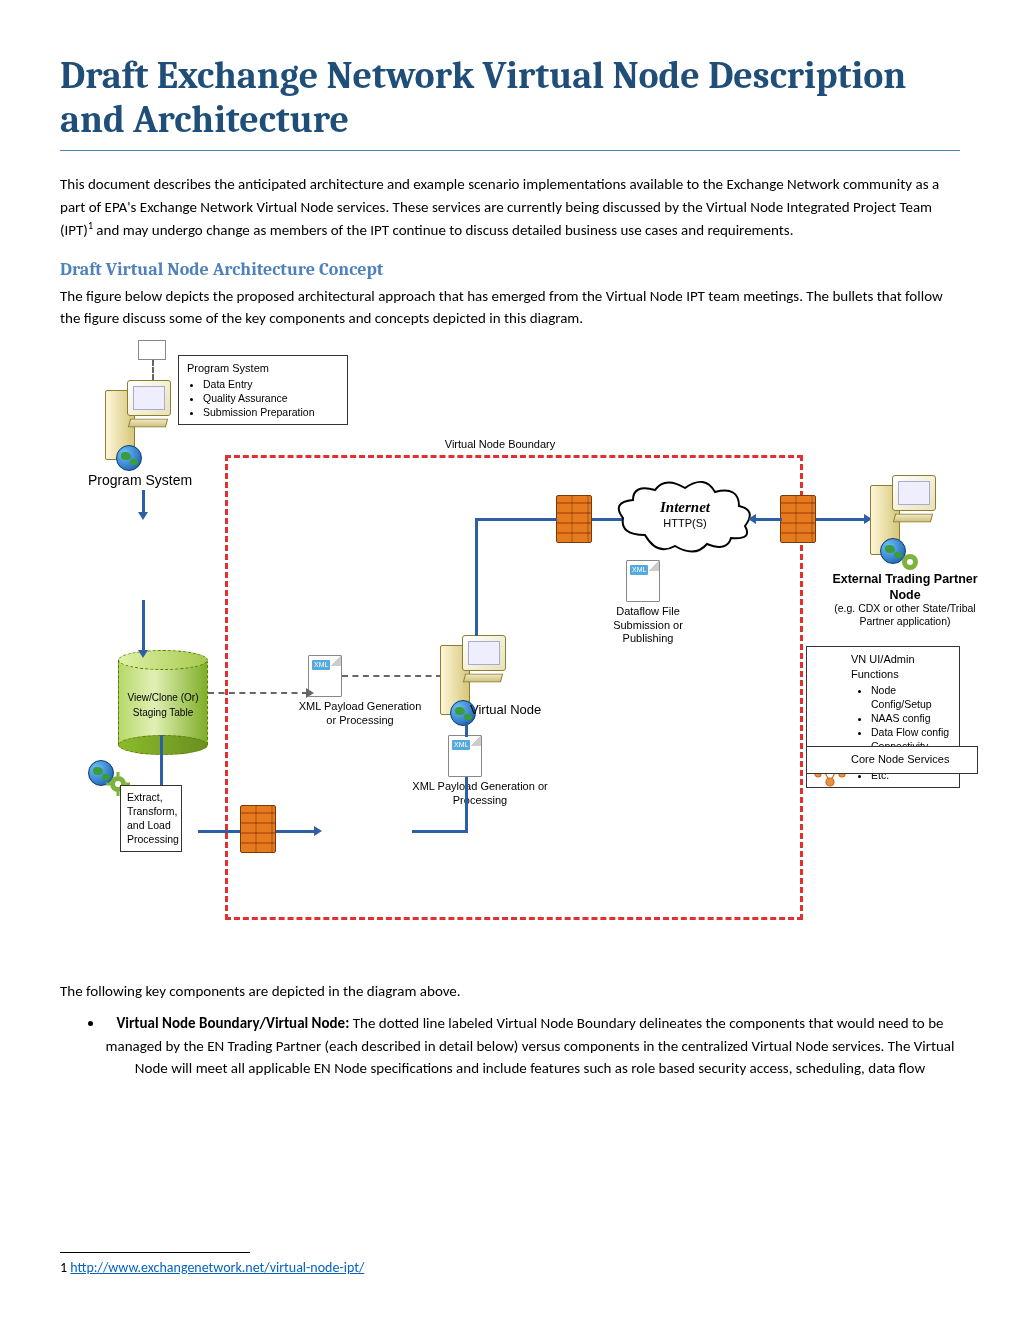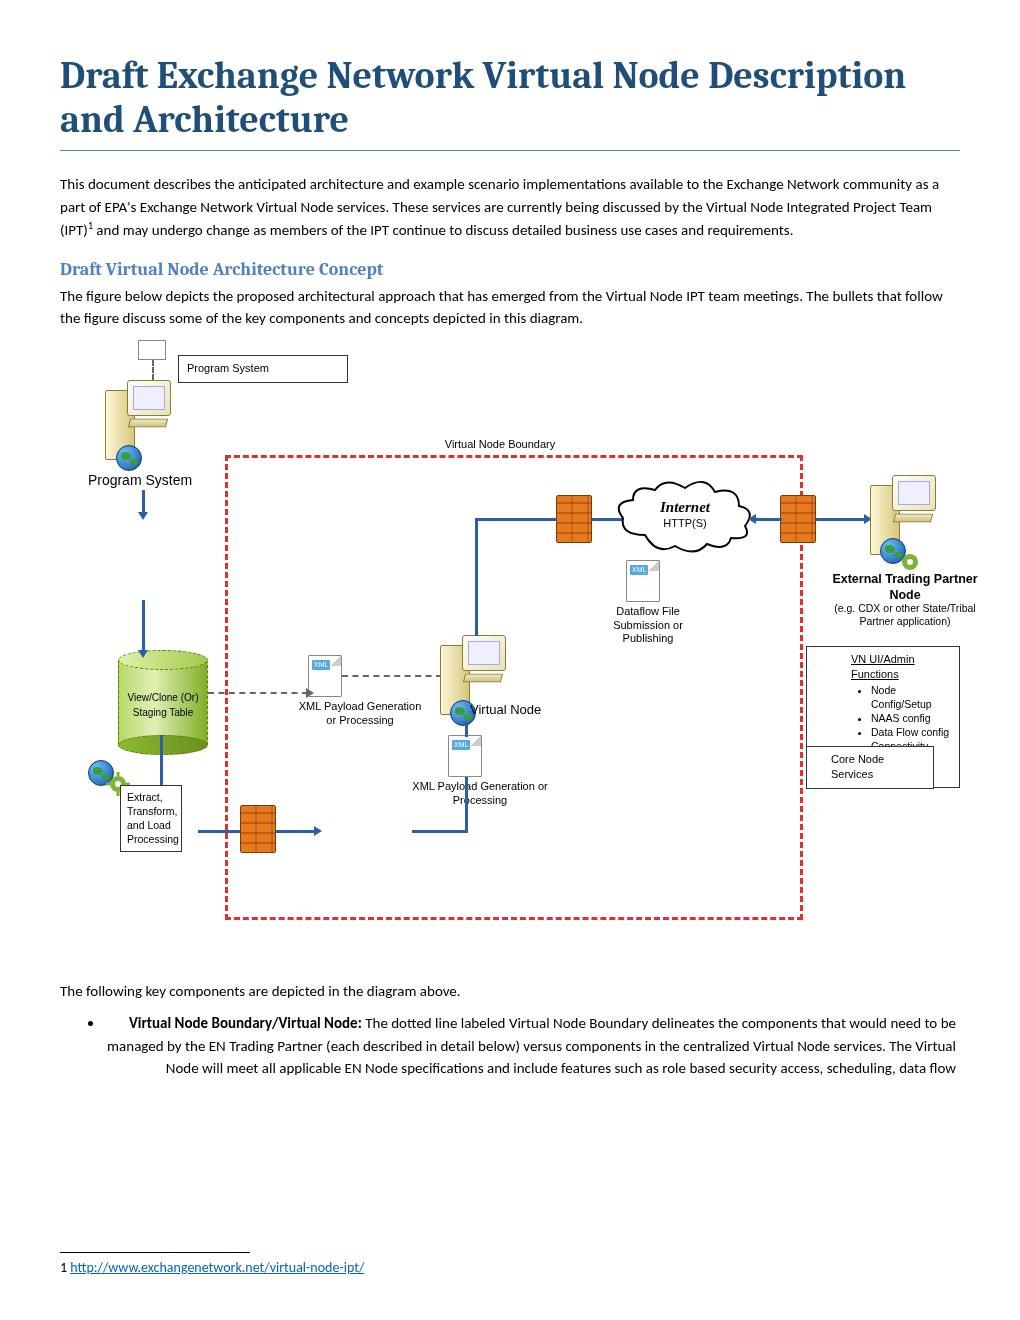--- a/index.html
+++ b/index.html
@@ -71,21 +71,21 @@
   .xmlfile::before { content:""; position:absolute; right:0; top:0; width:10px; height:10px; background: linear-gradient(135deg, transparent 49%, #ccc 50%); }
   .xmlfile::after { content:"XML"; position:absolute; left:3px; top:4px; font-size:7px; font-family:Arial; background:#5ad; color:#fff; padding:0 2px; border-radius:1px; }
   .cloud { position:absolute; }
   .cloud svg { width:100%; height:100%; }
   .monitor { position:absolute; width:42px; height:36px; }
   .monitor .scr { width:100%; height:26px; background:linear-gradient(#fff,#dde); border:1.5px solid #333; border-radius:2px; }
   .monitor .stand { width:8px; height:6px; background:#888; margin:0 auto; }
   .monitor .base { width:20px; height:3px; background:#888; margin:0 auto; border-radius:1px; }
   .coreicon { position:absolute; width:36px; height:36px; }
   .key-list { margin: 10px 0 0 44px; }
-  .key-list li { margin-bottom: 6px; padding-right: 4px; text-align: right; }
+  .key-list li { margin-bottom: 6px; padding-right: 4px; text-align: center; }
   .footnotes { position:absolute; left:60px; bottom:42px; right:60px; font-size:14px; }
   .footnotes .rule { width:190px; height:1px; background:#000; margin-bottom:4px; }
   .footnotes a { color:#0563c1; }
   .arrow { position:absolute; width:0; height:0; }
   .arrow.right { border-top:5px solid transparent; border-bottom:5px solid transparent; border-left:8px solid #2d5fa4; }
   .arrow.left  { border-top:5px solid transparent; border-bottom:5px solid transparent; border-right:8px solid #2d5fa4; }
   .arrow.down  { border-left:5px solid transparent; border-right:5px solid transparent; border-top:8px solid #2d5fa4; }
   .darrow { position:absolute; width:0; height:0; }
   .darrow.right { border-top:5px solid transparent; border-bottom:5px solid transparent; border-left:8px solid #666; }
   .doctab { position:absolute; width:28px; height:20px; border:1px solid #888; background:#fff; }
@@ -102,20 +102,25 @@
 <h2>Draft Virtual Node Architecture Concept</h2>
 <p>The figure below depicts the proposed architectural approach that has emerged from the Virtual Node IPT team meetings. The bullets that follow the figure discuss some of the key components and concepts depicted in this diagram.</p>
 
 <div class="diagram-wrap">
 
   <div class="doctab" style="left:78px; top:0;"></div>
   <div class="dline-v" style="left:92px; top:20px; height:20px;"></div>
 
   <div class="boxlist" style="left:118px; top:15px; width:170px;">
     <div class="btitle">Program System</div>
+    <ul>
+      <li>Data Entry</li>
+      <li>Quality Assurance</li>
+      <li>Submission Preparation</li>
+    </ul>
   </div>
 
   <div class="server" style="left:45px; top:40px;">
     <div class="tower"></div>
       <div class="mon"></div>
       <div class="kb"></div>
   </div>
   <div class="globe" style="left:56px; top:105px;"></div>
   <div class="lbl" style="left:15px; top:132px; width:130px; font-size:14px;">Program System</div>
 
@@ -225,21 +230,21 @@
   </div>
   <div class="lbl" style="left:770px; top:232px; width:150px; font-size:12.5px;"><b>External Trading Partner Node</b></div>
   <div class="lbl" style="left:760px; top:262px; width:170px; font-size:10.5px;">(e.g. CDX or other State/Tribal Partner application)</div>
 
   <div class="monitor" style="left:750px; top:310px;">
     <div class="scr"></div>
       <div class="stand"></div>
       <div class="base"></div>
   </div>
   <div class="boxlist" style="left:746px; top:306px; width:154px; padding-left:48px; min-height:86px;">
-    <div class="btitle" style="margin-left:-4px;text-decoration:underline;">VN UI/Admin Functions</div>
+    <div class="btitle" style="margin-left:-4px;">VN UI/Admin Functions</div>
     <ul>
       <li>Node Config/Setup</li>
       <li>NAAS config</li>
       <li>Data Flow config</li>
       <li>Connectivity settings</li>
       <li>Etc.</li>
     </ul>
   </div>
 
   <div class="coreicon" style="left:752px; top:412px;">
@@ -251,21 +256,21 @@
           <line x1="6" y1="8" x2="30" y2="22"></line>
           <line x1="30" y1="8" x2="6" y2="22"></line>
       <circle cx="6" cy="8" r="4"></circle>
           <circle cx="30" cy="8" r="4"></circle>
           <circle cx="18" cy="30" r="4"></circle>
           <circle cx="6" cy="22" r="3"></circle>
           <circle cx="30" cy="22" r="3"></circle>
     </g>
       </svg>
   </div>
-  <div class="boxlist" style="left:746px; top:406px; width:128px; padding-left:28px;">
+  <div class="boxlist" style="left:746px; top:406px; width:172px; padding-left:48px;">
     <div class="btitle" style="margin-left:-4px;">Core Node Services</div>
   </div>
 
 </div>
 
 <p>The following key components are depicted in the diagram above.</p>
 
 <ul class="key-list">
   <li>
     <b>Virtual Node Boundary/Virtual Node:</b><span> The dotted line labeled Virtual Node Boundary delineates the components that would need to be managed by the EN Trading Partner (each described in detail below) versus components in the centralized Virtual Node services. The Virtual Node will meet all applicable EN Node specifications and include features such as role based security access, scheduling, data flow</span>

